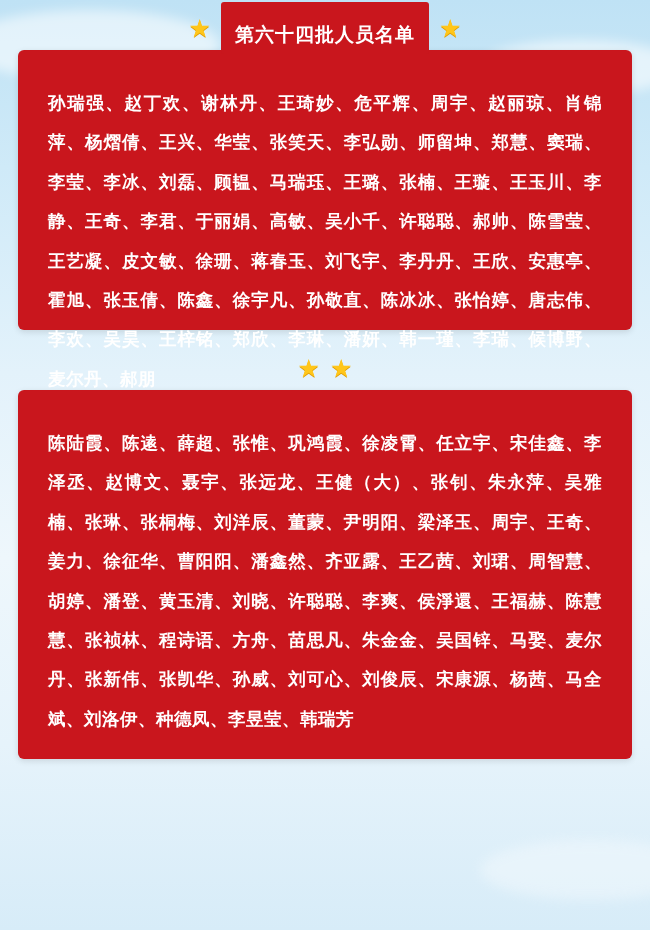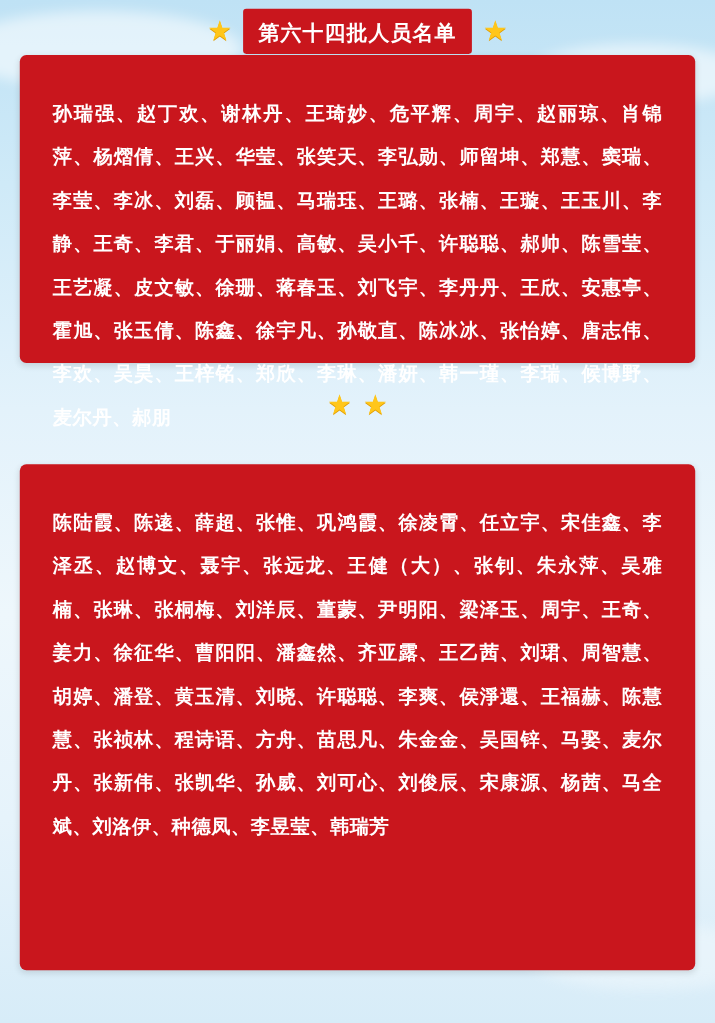--- a/index.html
+++ b/index.html
@@ -50,21 +50,21 @@
     line-height: 1;
     color: #ffc61a;
     text-shadow: 0 1px 0 #e09b00;
   }
   .title-badge {
     background: #c9161d;
     color: #ffffff;
     font-size: 19px;
     font-weight: bold;
     letter-spacing: 1px;
-    padding: 9px 14px 6px 14px;
+    padding: 20px 14px 6px 14px;
     border-radius: 3px;
     white-space: nowrap;
   }
 
   .name-box {
     background: #c9161d;
     border-radius: 6px;
     padding: 34px 30px 34px 30px;
     box-sizing: border-box;
     box-shadow: 0 2px 6px rgba(0,0,0,.12);
@@ -73,21 +73,21 @@
     color: #ffffff;
     font-size: 17.5px;
     font-weight: bold;
     line-height: 2.25;
     letter-spacing: 0.5px;
     text-align: justify;
     text-justify: inter-ideograph;
     word-break: break-all;
   }
   .box-64 { height: 280px; }
-  .box-65 { height: 460px; margin-top: 32px; }
+  .box-65 { height: 369px; }
 </style>
 </head>
 <body>
 
 <div class="cloud c1"></div>
 <div class="cloud c2"></div>
 <div class="cloud c3"></div>
 <div class="cloud c4"></div>
 
 <div class="page">

